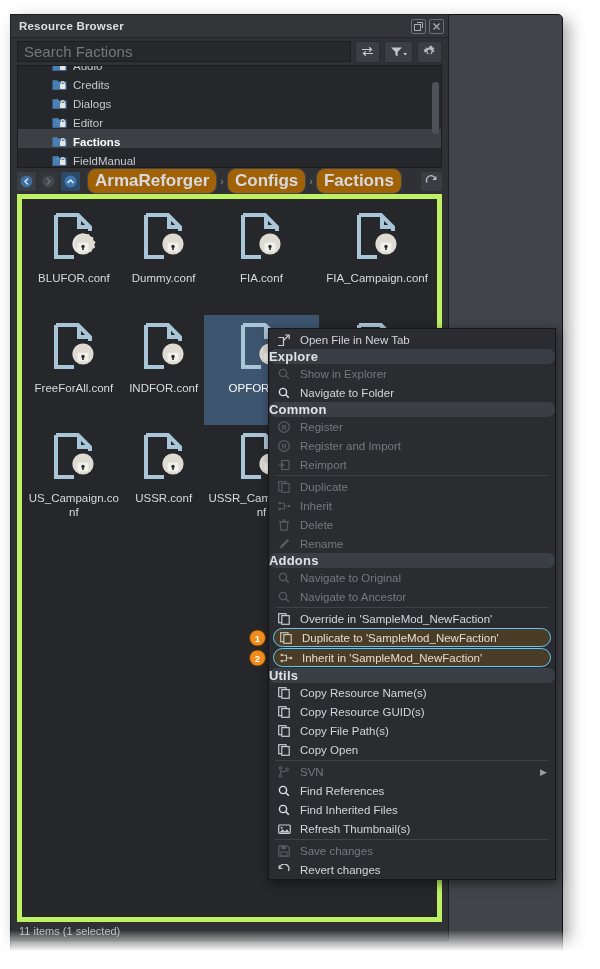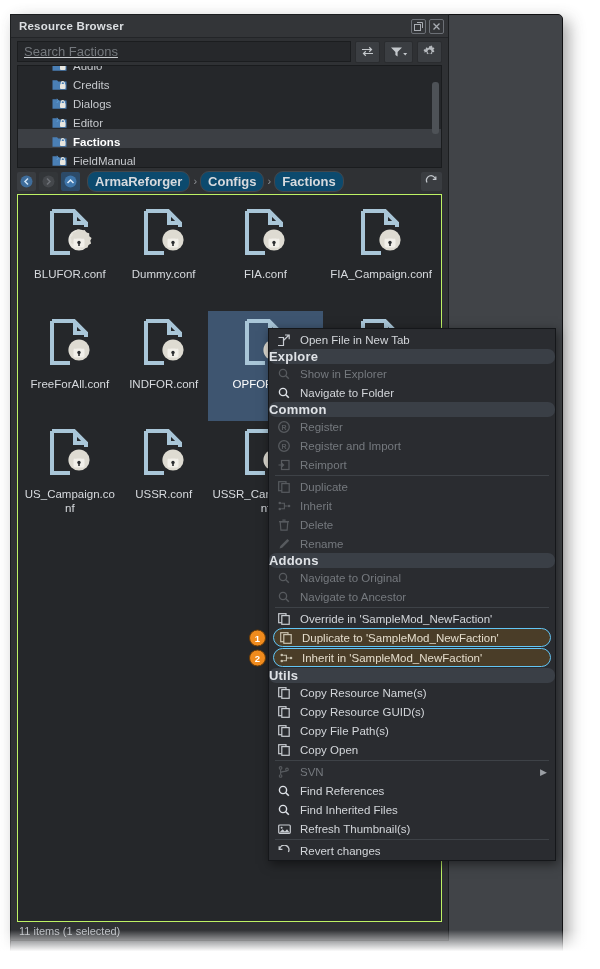--- a/index.html
+++ b/index.html
@@ -66,21 +66,21 @@
   .searchrow{
     height:27px;min-height:27px;display:flex;align-items:center;
     padding:0 6px;gap:4px;background:#2f3134;
   }
   .search-field{
     flex:1;height:19px;background:#26282b;border:1px solid #1b1d1f;
     display:flex;align-items:center;padding:0 6px;
   }
   .search-field input{
     all:unset;width:100%;font-family:"Liberation Sans",sans-serif;
-    font-size:13px;color:#c9ccd0;text-decoration:underline;
+    font-size:15px;color:#c9ccd0;
   }
   .search-field input::placeholder{color:#74787d;}
   .icobtn{
     width:23px;height:20px;background:#3b3e42;border:1px solid #2a2c2f;
     border-radius:2px;display:flex;align-items:center;justify-content:center;
     color:#c4c8cc;
   }
   .icobtn.wide{width:27px;}
   
   .treewrap{
@@ -112,32 +112,32 @@
     width:19px;height:19px;border-radius:2px;background:#3a3d41;
     display:flex;align-items:center;justify-content:center;
     color:#6ea8de;font-size:11px;
   }
   .navbtn.dim{color:#5c6065;background:#333639;}
   .navbtn.active{background:#2c4a68;color:#7fbef5;}
   .crumbs{
     flex:1;display:flex;align-items:center;gap:2px;margin-left:4px;
   }
   .crumb{
-    font-size:13px;font-weight:bold;color:#d7dade;
+    font-size:17px;font-weight:bold;color:#d7dade;
     padding:2px 7px;border:1px solid #43464b;border-radius:9px;
-    background:#0c4a6e;white-space:nowrap;
+    background:#a16207;white-space:nowrap;
   }
   .crumb-sep{color:#8d9196;font-size:11px;padding:0 1px;}
   .refresh{
     width:21px;height:19px;background:#3a3d41;border-radius:2px;
     display:flex;align-items:center;justify-content:center;color:#c2c6cb;
   }
   
   .gridwrap{
-    flex:1;margin:0 6px 0 6px;background:#25272a;border:1px solid #bef264;
+    flex:1;margin:0 6px 0 6px;background:#25272a;border:5px solid #bef264;
     position:relative;overflow:hidden;
   }
   .grid{
     display:grid;grid-template-columns:repeat(4,1fr);
     padding:6px 2px 0 2px;
   }
   .tile{
     height:106px;display:flex;flex-direction:column;align-items:center;
     padding-top:4px;
   }
@@ -820,20 +820,30 @@
             <rect x="0.7" y="2" width="11.6" height="8.3" rx="1" stroke="#c8ccd1" stroke-width="1.2" fill="none"></rect>
             <circle cx="3.6" cy="4.8" r="1" fill="#c8ccd1"></circle>
             <path d="M1.4 9.6l3.2-3.3 2.3 2.2 2.1-2.3 2.6 3.4z" fill="#c8ccd1"></path>
           </svg>
       </span>
       <span class="mlabel">Refresh Thumbnail(s)</span>
     </div>
 
     <div class="msep"></div>
 
+    <div class="mi disabled">
+      <span class="micon">
+        <svg width="12" height="12" viewBox="0 0 12 12">
+            <path d="M0.8 0.8h8.1l2.3 2.3v8.1H0.8z" stroke="#7c8085" stroke-width="1.2" fill="none"></path>
+            <rect x="3.2" y="0.8" width="4.6" height="3.4" fill="#7c8085"></rect>
+            <rect x="3" y="7" width="6" height="4.1" stroke="#7c8085" stroke-width="1.1" fill="none"></rect>
+          </svg>
+      </span>
+      <span class="mlabel">Save changes</span>
+    </div>
 
     <div class="mi">
       <span class="micon">
         <svg width="12" height="12" viewBox="0 0 12 12">
             <path d="M1.6 4.2A4.7 4.7 0 1110.4 7" stroke="#c8ccd1" stroke-width="1.3" fill="none"></path>
             <path d="M1.2 1.2v3.2h3.2" stroke="#c8ccd1" stroke-width="1.3" fill="none"></path>
           </svg>
       </span>
       <span class="mlabel">Revert changes</span>
     </div>

